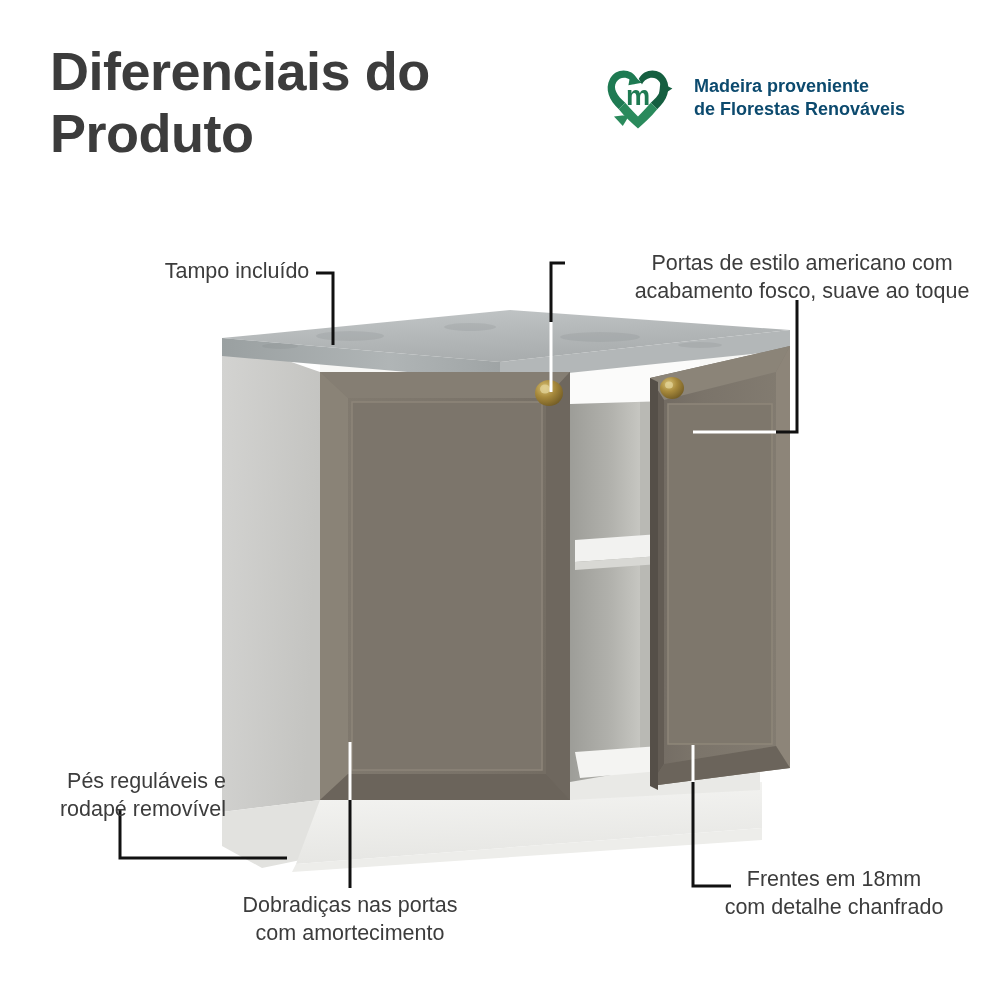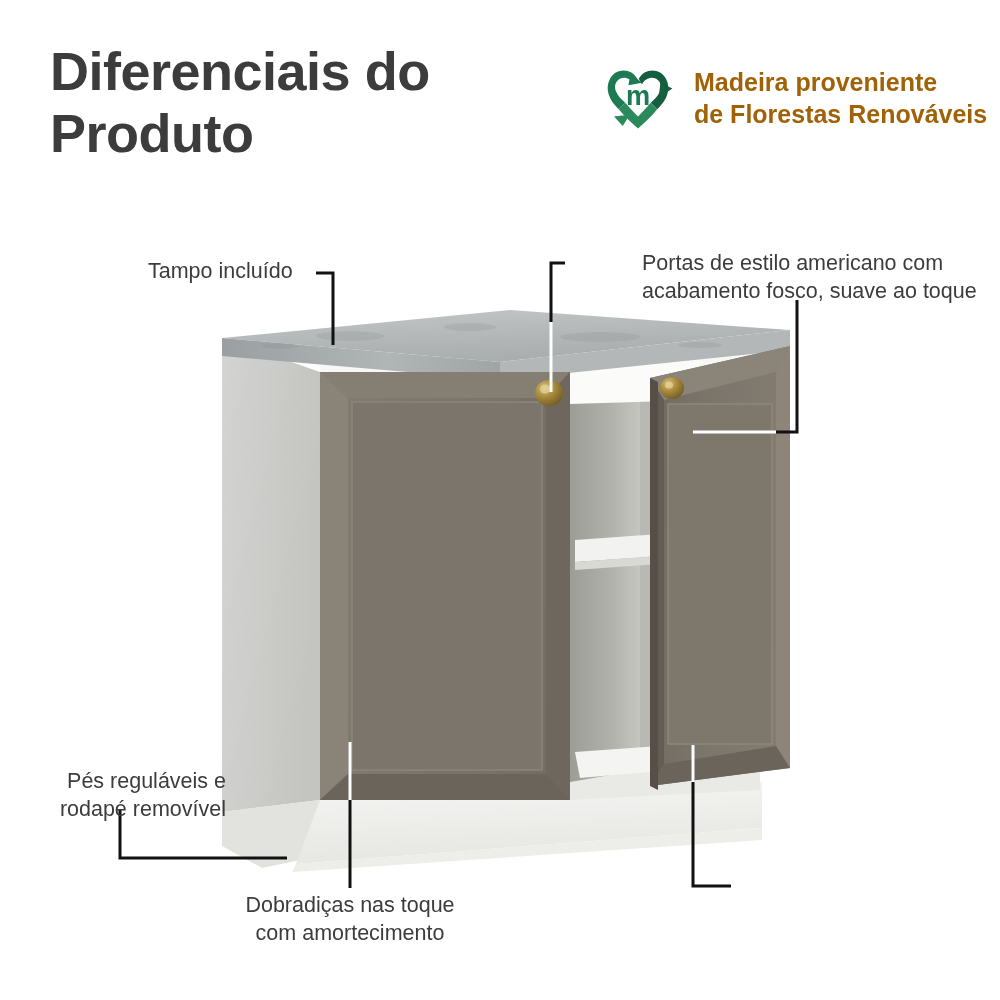--- a/index.html
+++ b/index.html
@@ -17,32 +17,32 @@
   
   .page-title{
     position:absolute;left:50px;top:40px;width:520px;
     font-size:54px;line-height:1.15;font-weight:bold;
     color:#3c3c3c;letter-spacing:-0.5px;
     white-space:pre-line;
   }
   .eco-badge{position:absolute;left:598px;top:58px;display:flex;align-items:center;gap:16px;}
   .eco-logo{width:80px;height:80px;flex:0 0 auto;}
   .eco-text{
-    font-size:25px;line-height:1.28;font-weight:bold;color:#a16207;white-space:pre-line;
+    font-size:18px;line-height:1.28;font-weight:bold;color:#0c4a6e;white-space:pre-line;
   }
 
   
   .product{position:absolute;left:0;top:0;width:1000px;height:1000px;pointer-events:none;}
 
   
   .callout{position:absolute;font-size:21.5px;line-height:1.28;color:#3c3c3c;white-space:pre-line;}
 
-  .lbl-tampo     {left:148px;top:258px;text-align:left;width:178px;}
+  .lbl-tampo     {left:148px;top:258px;text-align:center;width:178px;}
   .lbl-puxadores {left:345px;top:234px;width:218px;text-align:center;}
-  .lbl-portas    {left:642px;top:250px;width:352px;}
+  .lbl-portas    {left:626px;top:250px;width:352px;text-align:center;}
   .lbl-pes       {left:40px;top:768px;width:186px;text-align:right;}
   .lbl-dobradicas{left:230px;top:892px;width:240px;text-align:center;}
   .lbl-frentes   {left:712px;top:866px;width:244px;text-align:center;}
 
   
   .connectors{position:absolute;left:0;top:0;width:1000px;height:1000px;}
 </style>
 </head>
 <body>
 
@@ -208,17 +208,19 @@
 
   <div class="callout lbl-tampo">Tampo incluído</div>
 
 
   <div class="callout lbl-portas">Portas de estilo americano com
 acabamento fosco, suave ao toque</div>
 
   <div class="callout lbl-pes">Pés reguláveis e
 rodapé removível</div>
 
-  <div class="callout lbl-dobradicas">Dobradiças nas toque
+  <div class="callout lbl-dobradicas">Dobradiças nas portas
 com amortecimento</div>
 
+  <div class="callout lbl-frentes">Frentes em 18mm
+com detalhe chanfrado</div>
 
 </div>
 
 </body></html>

